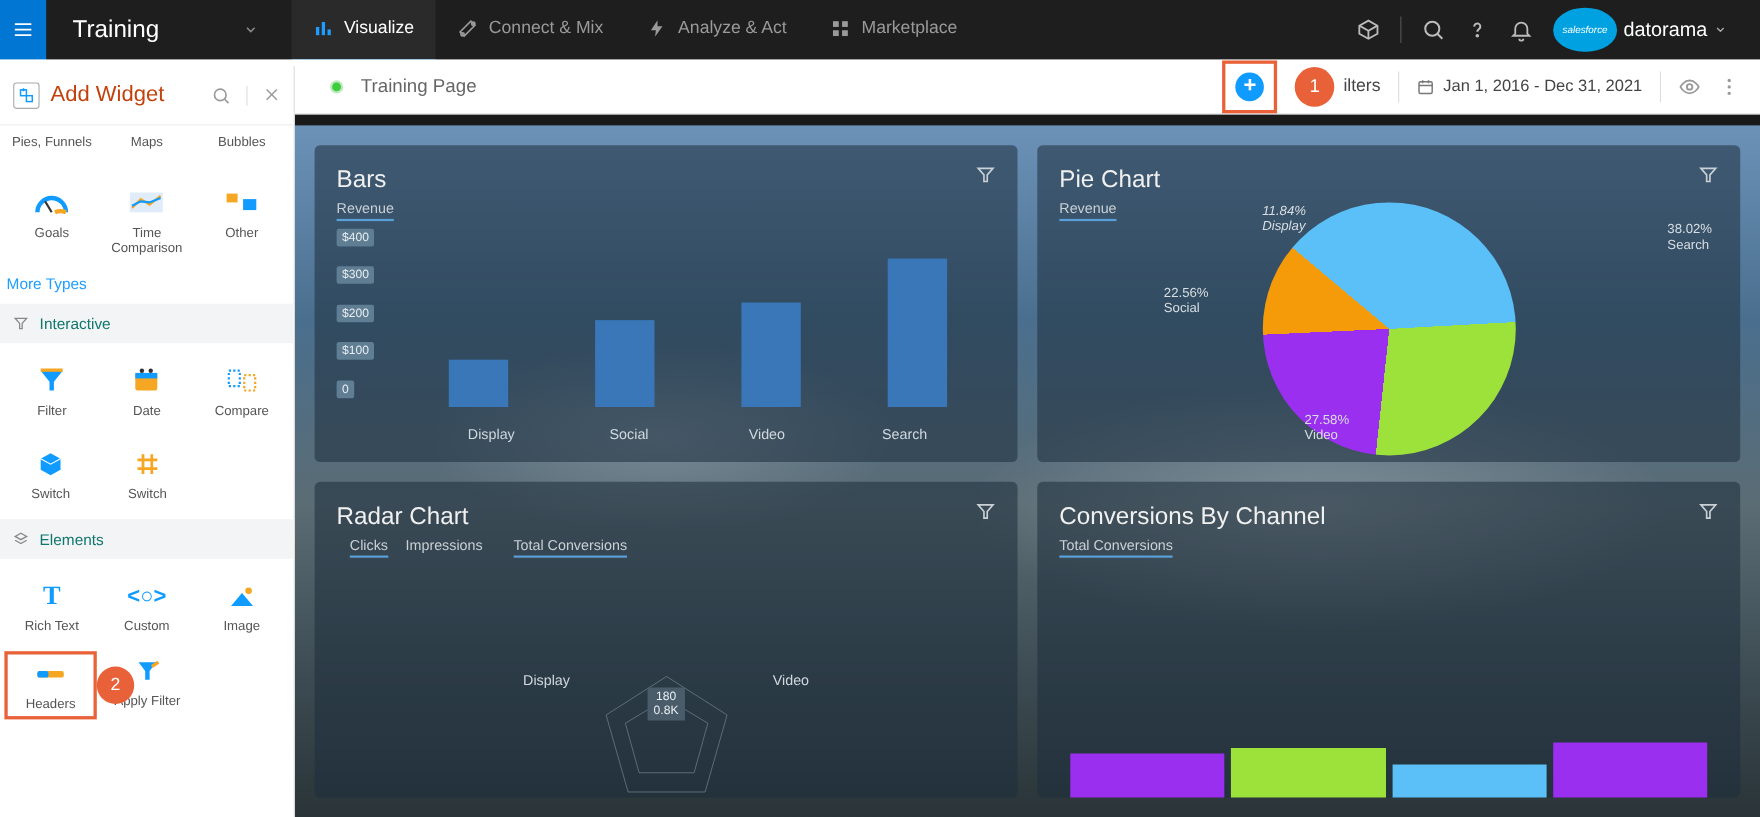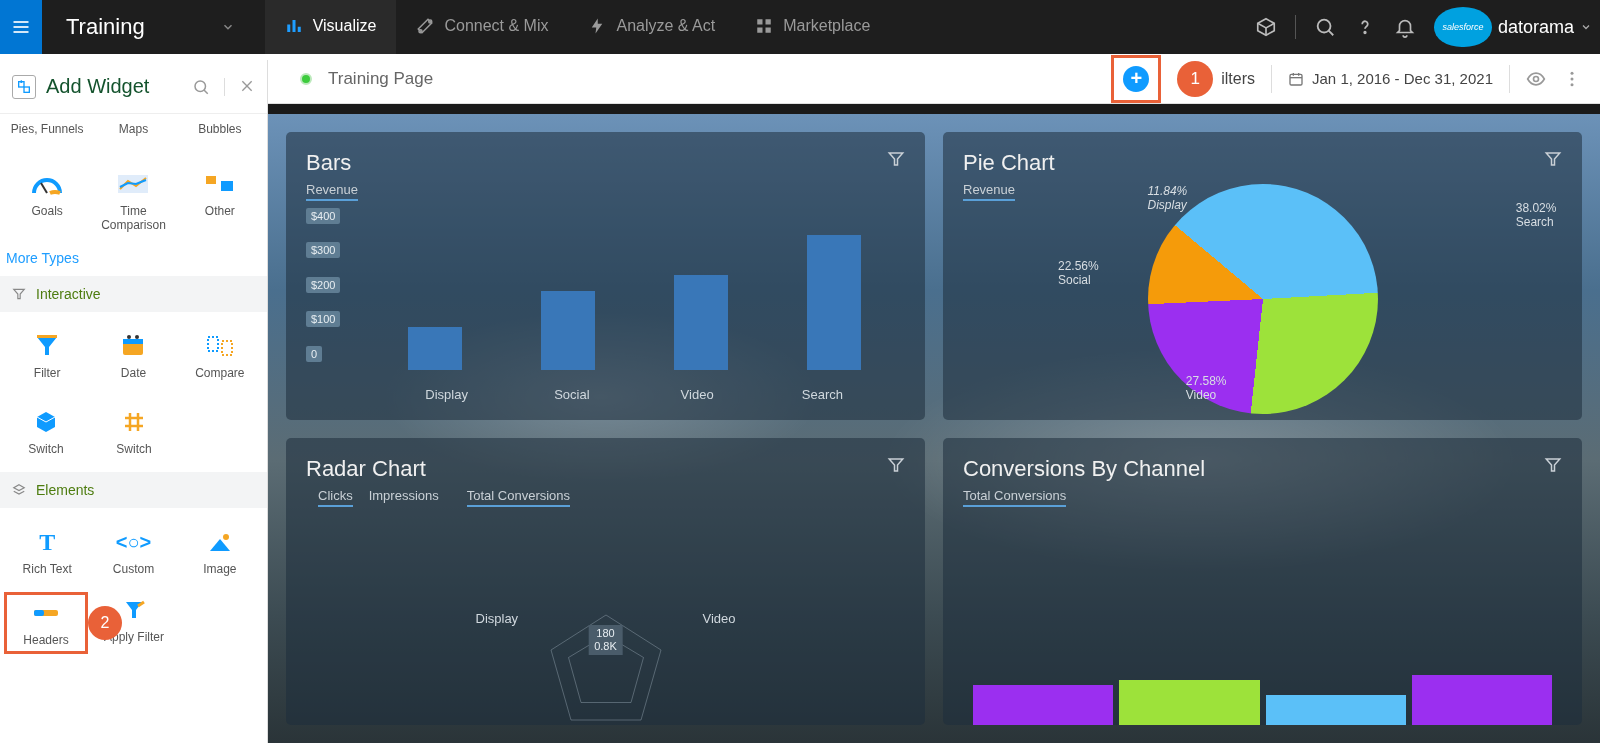--- a/index.html
+++ b/index.html
@@ -8,21 +8,21 @@
 
 .topbar { height: 54px; background: #1e1e1e; display: flex; align-items: center; color: #ccc; }
 .hamburger { width: 42px; height: 60px; background: #0176d3; display: flex; align-items: center; justify-content: center; cursor: pointer; }
 .hamburger svg { width: 20px; height: 20px; }
 .workspace { display: flex; align-items: center; padding: 0 30px 0 24px; font-size: 22px; color: #fff; position: relative; }
 .workspace-chevron { margin-left: 76px; color: #888; }
 .nav-tabs { display: flex; height: 60px; }
 .nav-tab { display: flex; align-items: center; padding: 0 20px; gap: 10px; font-size: 16px; color: #9a9a9a; cursor: pointer; border-bottom: 3px solid transparent; position: relative; }
 .nav-tab.active { color: #fff; background: #2a2a2a; border-bottom: 3px solid #1e9dff; }
 .nav-tab svg { width: 18px; height: 18px; }
-.topbar-right { margin-left: auto; display: flex; align-items: center; gap: 18px; padding-right: 8px; }
+.topbar-right { margin-left: auto; display: flex; align-items: center; gap: 18px; padding-right: 30px; }
 .topbar-icon { width: 22px; height: 22px; color: #bbb; cursor: pointer; }
 .topbar-divider { width: 1px; height: 24px; background: #555; }
 .brand { display: flex; align-items: center; gap: 6px; color: #fff; font-size: 18px; }
 .sf-cloud { width: 58px; height: 40px; background: #00a1e0; border-radius: 50% 50% 48% 48%; display:flex; align-items:center; justify-content:center; color:#fff; font-size:9px; font-style:italic; }
 
 
 .subheader { height: 50px; background: #fff; display: flex; align-items: center; padding: 0 18px 0 300px; border-bottom: 1px solid #e0e0e0; position: relative; }
 .status-dot { width: 12px; height: 12px; border-radius: 50%; background: #3dcc3d; border: 2px solid #bce9bc; margin-right: 16px; }
 .page-title { font-size: 17px; color: #666; }
 .subheader-right { margin-left: auto; display: flex; align-items: center; gap: 16px; }
@@ -31,29 +31,29 @@
 .badge-circle { width: 36px; height: 36px; border-radius: 50%; background: #e96138; color: #fff; display:flex; align-items:center; justify-content:center; font-size: 17px; position: relative; }
 .filters-text { font-size: 16px; color: #444; margin-left: -8px; }
 .v-divider { width: 1px; height: 28px; background: #ddd; }
 .date-range { display:flex; align-items:center; gap: 8px; color:#444; font-size: 15px; }
 .eye-icon, .more-icon { width: 20px; height: 20px; color: #999; cursor:pointer; }
 
 
 .left-panel { position: absolute; top: 60px; left: 0; width: 268px; height: calc(743px - 60px); background: #fff; border-right: 1px solid #ddd; z-index: 10; display: flex; flex-direction: column; }
 .panel-header { height: 54px; display: flex; align-items: center; padding: 0 12px; gap: 10px; border-bottom: 1px solid #eee; }
 .panel-header-icon { width: 24px; height: 24px; border: 1px solid #aaa; border-radius: 3px; display:flex; align-items:center; justify-content:center; }
-.panel-title { font-size: 20px; color: #14532d; }
+.panel-title { font-size: 20px; color: #c2410c; }
 .panel-header-right { margin-left: auto; display:flex; gap: 14px; color:#999; }
 .panel-body { flex: 1; overflow-y: auto; }
 .widget-row { display: flex; justify-content: space-around; padding: 4px 4px; }
 .widget-cell { width: 84px; display: flex; flex-direction: column; align-items: center; gap: 6px; font-size: 12px; color: #555; text-align: center; cursor: pointer; padding: 4px 0; }
 .widget-cell .icon-placeholder { width: 40px; height: 28px; display:flex; align-items:center; justify-content:center; }
 .widget-cell.outlined { border: 3px solid #e96138; }
 .more-types { padding: 10px 6px; color: #1e9dff; font-size: 14px; cursor:pointer; }
-.section-header { background: #f3f4f5; padding: 10px 12px; display:flex; align-items:center; gap: 10px; color: #4d7c0f; font-size: 14px; }
+.section-header { background: #f3f4f5; padding: 10px 12px; display:flex; align-items:center; gap: 10px; color: #0f766e; font-size: 14px; }
 
 
 .dashboard { position: absolute; top: 114px; left: 268px; right: 0; bottom: 0; background: linear-gradient(180deg, #6c92b8 0%, #4a6f8e 28%, #5b6c74 55%, #3c4b52 80%, #2a3438 100%); padding: 18px; display: grid; grid-template-columns: 1fr 1fr; grid-template-rows: 1fr 1fr; gap: 18px; }
 .mountain-overlay { position: absolute; inset: 0; opacity: 0.25; background:
   radial-gradient(ellipse 40% 30% at 70% 55%, #e8eef2 0%, transparent 60%),
   radial-gradient(ellipse 30% 25% at 25% 45%, #d6dee4 0%, transparent 55%); pointer-events: none; }
 .widget-card { background: rgba(30,45,60,0.55); border-radius: 5px; padding: 18px 20px; position: relative; color: #eee; overflow: hidden; }
 .widget-title { font-size: 22px; font-weight: 500; color: #f0f0f0; }
 .widget-subtitle { font-size: 13px; color: #c9d0d6; margin-top: 6px; border-bottom: 2px solid #5aa0d8; display:inline-block; padding-bottom: 2px; }
 .widget-subtitles { display:flex; gap:16px; margin-top:6px; }

